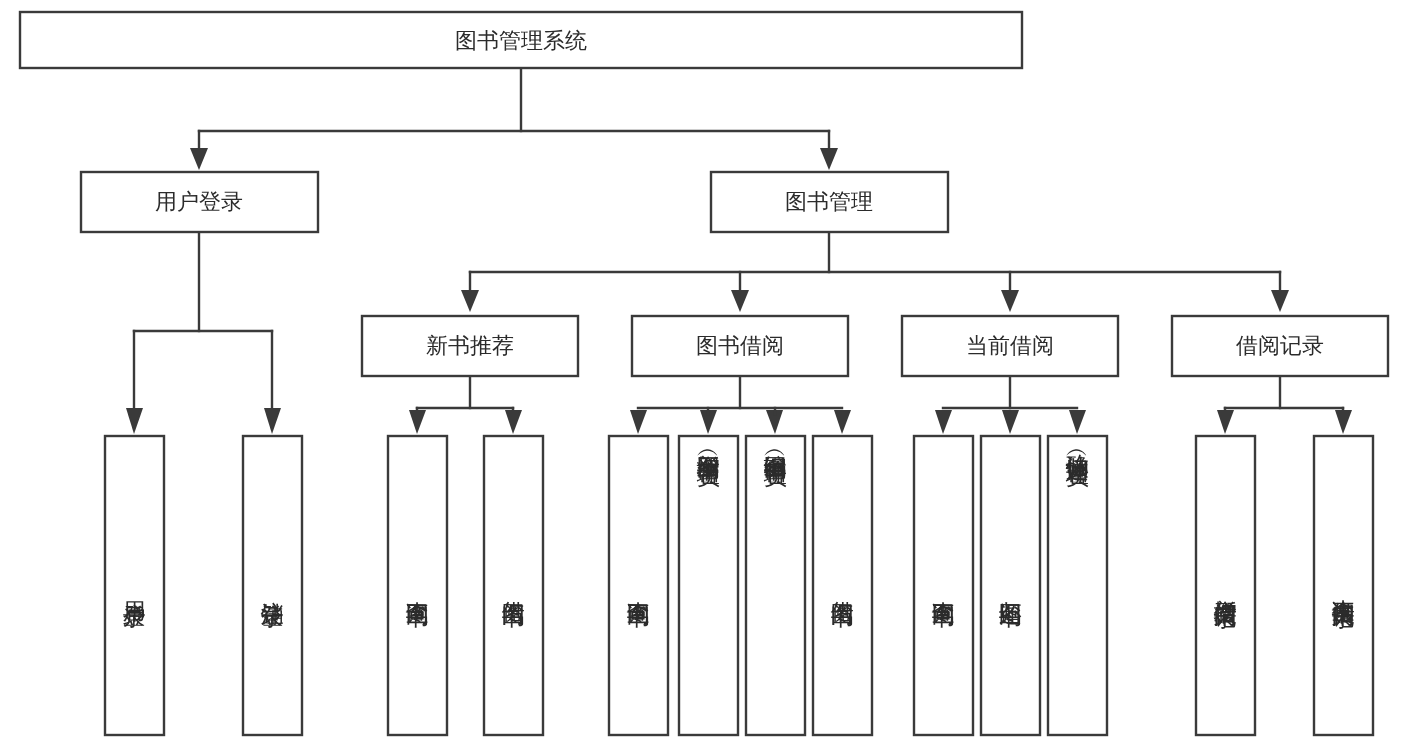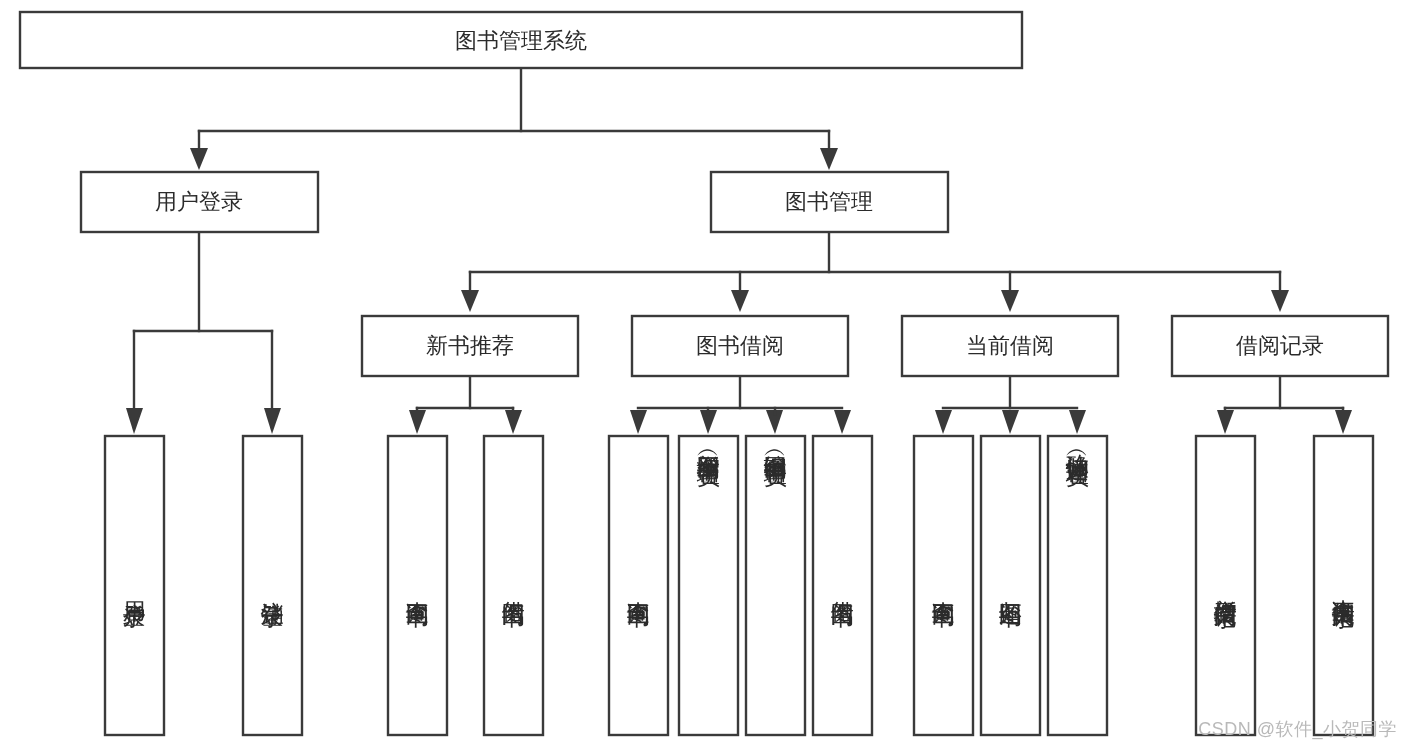--- a/index.html
+++ b/index.html
@@ -234,14 +234,13 @@
     <span>确认归还（管理员）</span>
   </div>
 
   <div class="vleaf" style="left:1196px; top:436px; width:59px; height:299px;">
     <span>新增借阅记录</span>
   </div>
   <div class="vleaf" style="left:1314px; top:436px; width:59px; height:299px;">
     <span>查询借阅记录</span>
   </div>
 
-  <div class="watermark">CSDN @软件_小贺同学</div>
 </div>
 
 </body></html>

